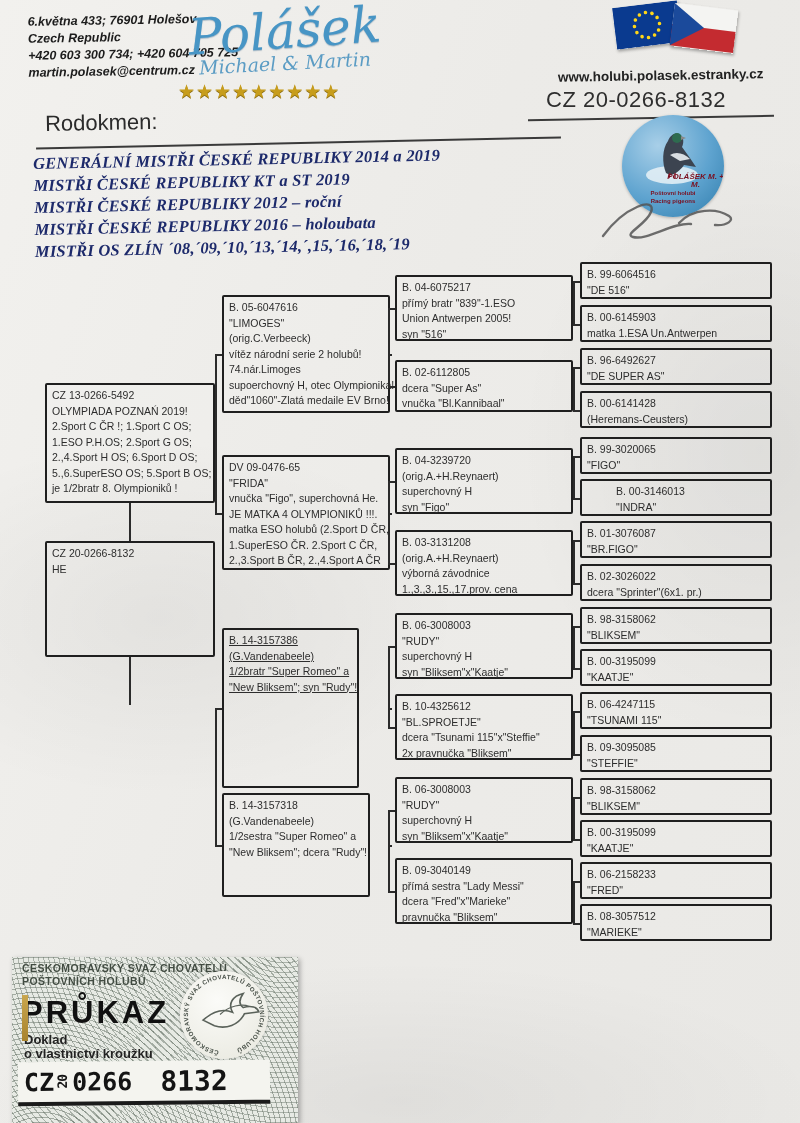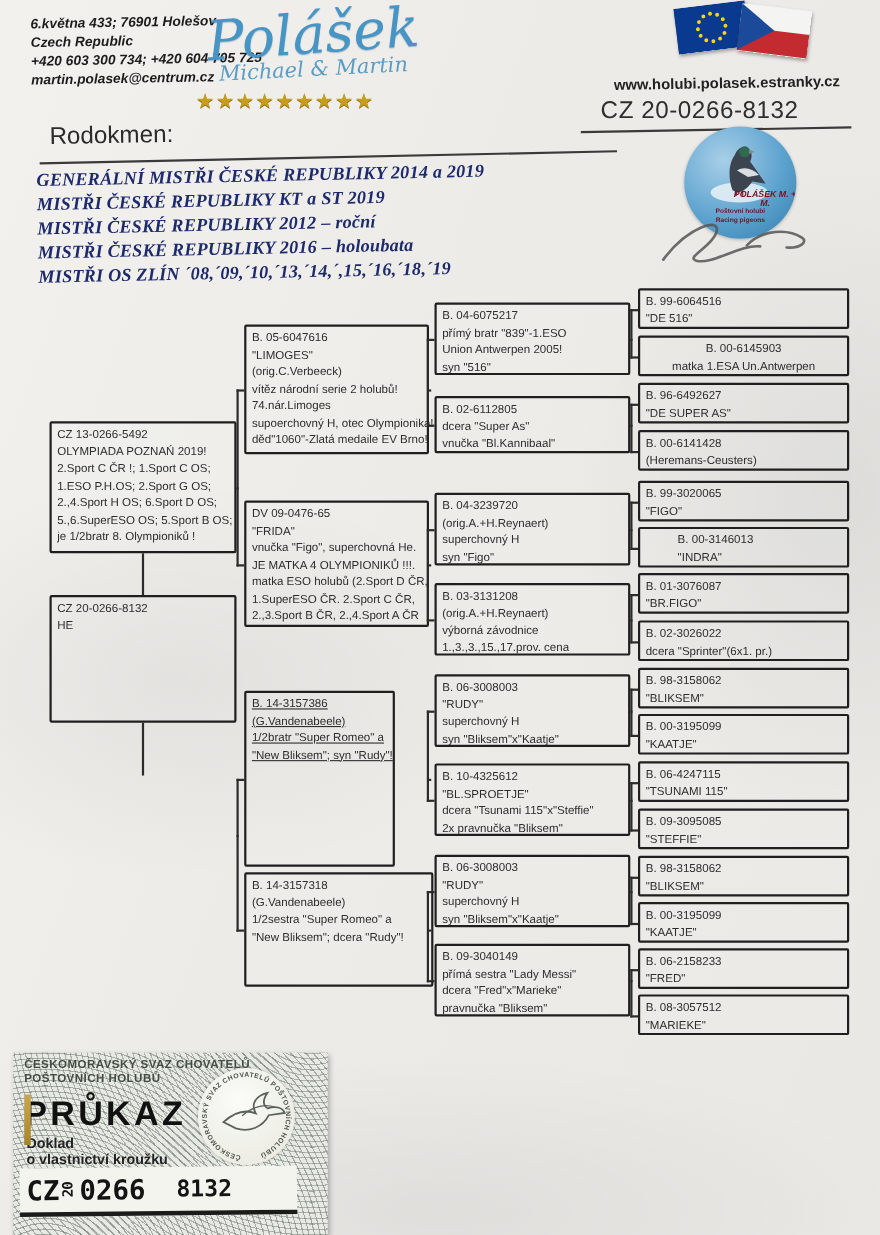--- a/index.html
+++ b/index.html
@@ -56,21 +56,21 @@
     box-shadow:2px 2px 5px rgba(0,0,0,.3);color:#2e352e;}
   .card-org{position:absolute;left:10px;top:5px;font-size:10.5px;font-weight:700;letter-spacing:.4px;color:#414b41;line-height:13px;text-shadow:0 0 2px #eef0ea;}
   .card-title{position:absolute;left:10px;top:38px;font-size:31px;font-weight:900;letter-spacing:3px;color:#111;text-shadow:0 0 3px #eef0ea;}
   .card-sub{position:absolute;left:12px;top:76px;font-size:13px;font-weight:700;line-height:14px;color:#222;text-shadow:0 0 2px #eef0ea;}
   .card-strip{position:absolute;left:6px;top:104px;width:252px;height:40px;background:#f4f4ef;
      border-bottom:4px solid #1b1b1b;transform:rotate(-.6deg);display:flex;align-items:center;
      font-family:"DejaVu Sans Mono",monospace;font-weight:700;color:#141414;}
   .strip-cz{font-size:25px;margin-left:6px;}
   .strip-yr{font-size:13px;writing-mode:vertical-rl;transform:rotate(180deg);letter-spacing:-1px;margin:0 2px 0 1px;}
   .strip-ser{font-size:25px;}
-  .strip-num{font-size:21px;margin-left:28px;}
+  .strip-num{font-size:28px;margin-left:28px;}
   .emblem{position:absolute;left:168px;top:14px;width:88px;height:88px;border-radius:50%;
      background:radial-gradient(circle at 40% 35%, #fbfbf8 0%, #ecece4 75%, #dcdcd2 100%);
      box-shadow:0 0 3px rgba(0,0,0,.25);transform:rotate(8deg);}
   .gold-sliver{left:22px;top:995px;width:6px;height:46px;background:linear-gradient(#c9a64e,#a8832e);}
 </style>
 </head>
 <body>
 
 <div id="page">
 
@@ -178,21 +178,21 @@
         <div>matka ESO holubů (2.Sport D ČR,</div>
         <div>1.SuperESO ČR. 2.Sport C ČR,</div>
         <div>2.,3.Sport B ČR, 2.,4.Sport A ČR</div>
       </div>
       <div class="pbox" style="left: 222px; top: 628px; width: 137px; height: 160px; text-decoration: underline;">
         <div>B. 14-3157386</div>
         <div>(G.Vandenabeele)</div>
         <div>1/2bratr "Super Romeo" a</div>
         <div>"New Bliksem"; syn "Rudy"!</div>
       </div>
-      <div class="pbox" style="left: 222px; top: 793px; width: 172px; height: 104px;">
+      <div class="pbox" style="left: 222px; top: 793px; width: 148px; height: 104px;">
         <div>B. 14-3157318</div>
         <div>(G.Vandenabeele)</div>
         <div>1/2sestra "Super Romeo" a</div>
         <div>"New Bliksem"; dcera "Rudy"!</div>
       </div>
       <div class="pbox" style="left: 395px; top: 275px; width: 178px; height: 66px;">
         <div>B. 04-6075217</div>
         <div>přímý bratr "839"-1.ESO</div>
         <div>Union Antwerpen 2005!</div>
         <div>syn "516"</div>
@@ -235,21 +235,21 @@
       <div class="pbox" style="left: 395px; top: 858px; width: 178px; height: 66px;">
         <div>B. 09-3040149</div>
         <div>přímá sestra "Lady Messi"</div>
         <div>dcera "Fred"x"Marieke"</div>
         <div>pravnučka "Bliksem"</div>
       </div>
       <div class="pbox" style="left: 580px; top: 262px; width: 192px; height: 37px;">
         <div>B. 99-6064516</div>
         <div>"DE 516"</div>
       </div>
-      <div class="pbox" style="left: 580px; top: 305px; width: 192px; height: 37px; text-align: center;">
+      <div class="pbox" style="left: 580px; top: 305px; width: 192px; height: 37px;">
         <div>B. 00-6145903</div>
         <div>matka 1.ESA Un.Antwerpen</div>
       </div>
       <div class="pbox" style="left: 580px; top: 348px; width: 192px; height: 37px;">
         <div>B. 96-6492627</div>
         <div>"DE SUPER AS"</div>
       </div>
       <div class="pbox" style="left: 580px; top: 391px; width: 192px; height: 37px;">
         <div>B. 00-6141428</div>
         <div>(Heremans-Ceusters)</div>

